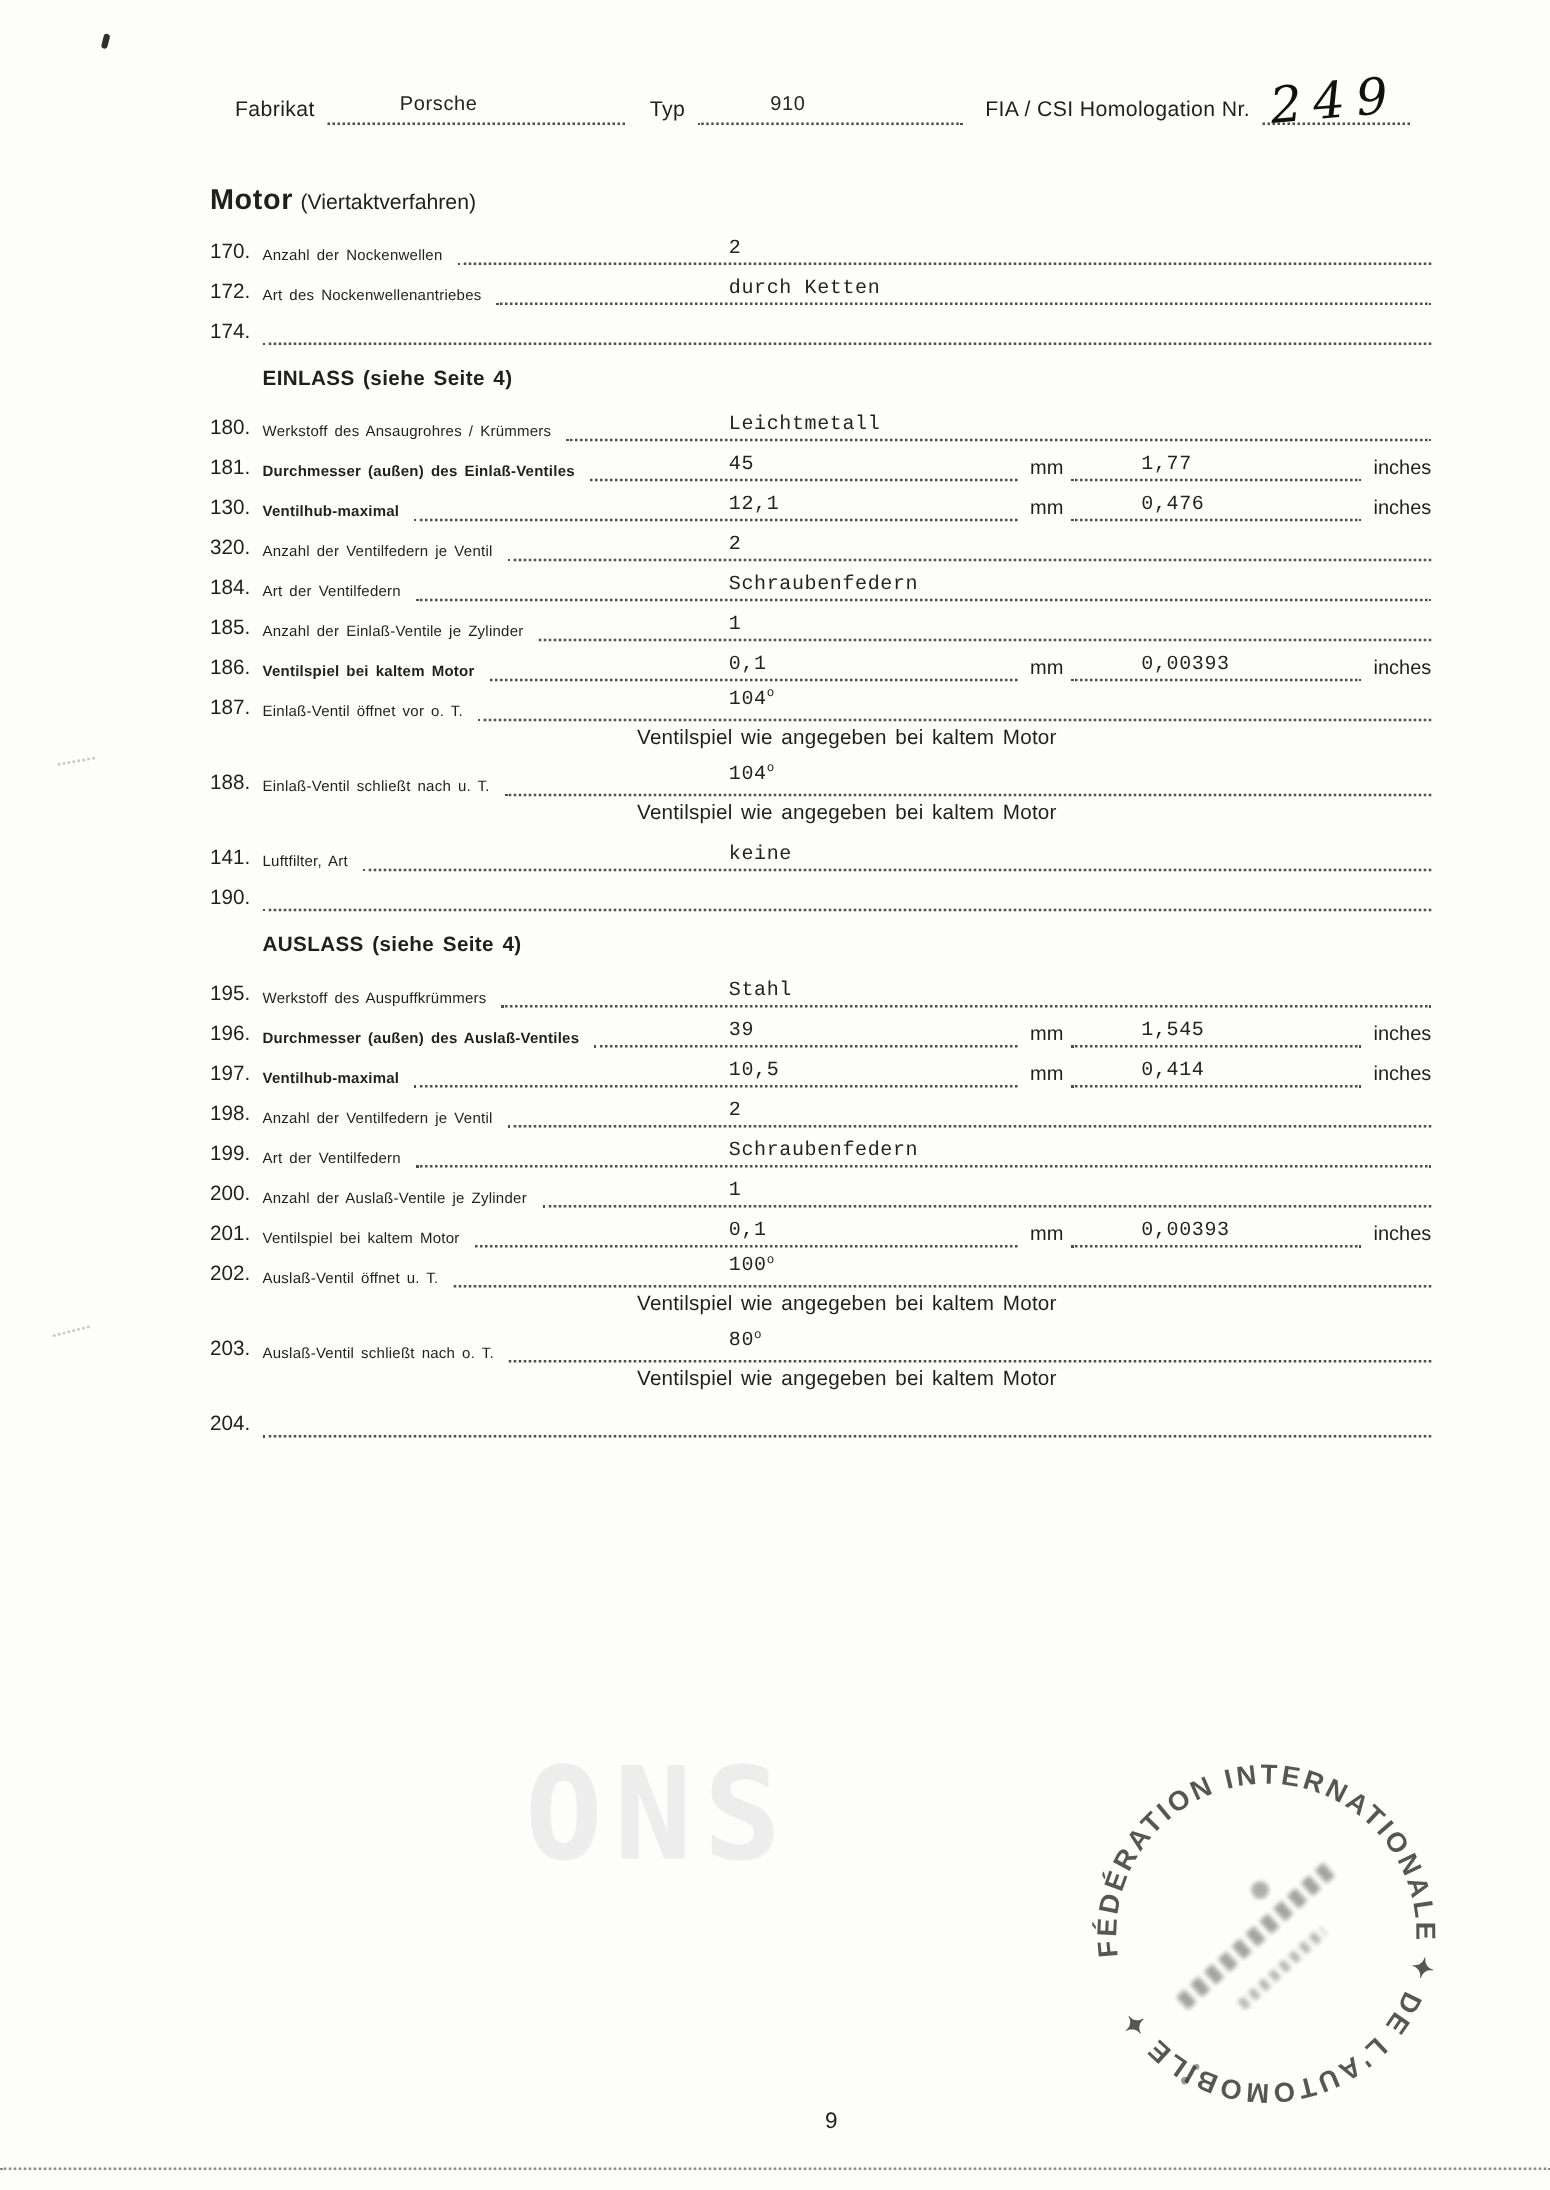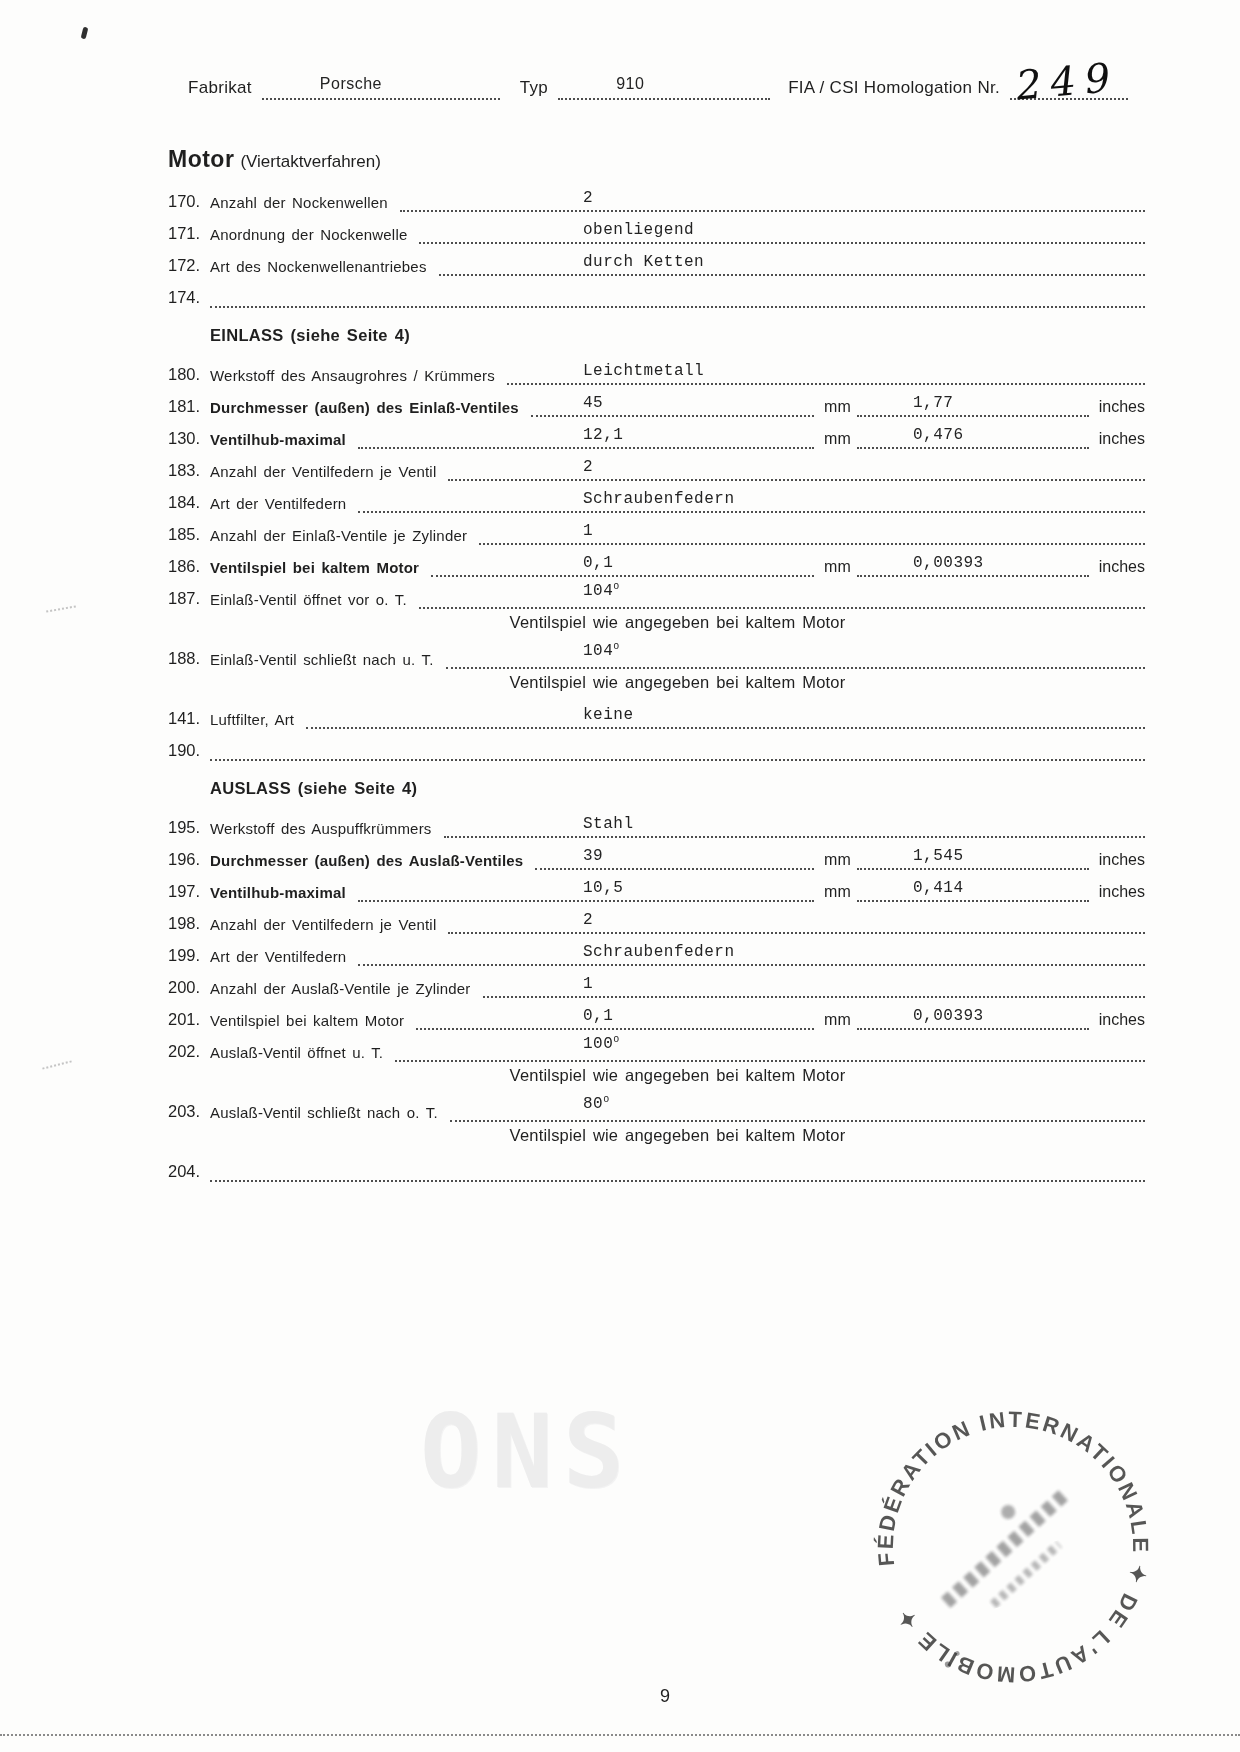--- a/index.html
+++ b/index.html
@@ -25,21 +25,21 @@
 
   
   .title{position:absolute;left:168px;top:146px;font-size:23px;}
   .title .main{font-weight:bold;letter-spacing:.5px;}
   .title .sub{font-size:17px;font-weight:normal;margin-left:6px;}
 
   
   .form{position:absolute;left:168px;top:188px;width:977px;}
   .row{position:relative;display:flex;align-items:flex-end;height:24px;margin-bottom:8px;}
   .num{flex:none;width:42px;font-size:16.5px;padding-bottom:1px;}
-  .lbl{flex:none;font-size:15px;padding-right:12px;padding-bottom:1px;white-space:nowrap;letter-spacing:.2px;word-spacing:2px;}
+  .lbl{flex:none;font-size:12px;padding-right:12px;padding-bottom:1px;white-space:nowrap;letter-spacing:.2px;word-spacing:2px;}
   .lbl.b{font-weight:bold;}
   .dots{flex:1;border-bottom:2px dotted var(--dots);height:100%;}
   .dots.fixed{flex:none;width:232px;}
   .unit{flex:none;font-size:16px;padding:0 6px 1px 10px;}
   .unit.in{padding-right:0;}
   .val{position:absolute;left:415px;bottom:5px;font-family:"Liberation Mono", monospace;font-size:16px;color:var(--typed);letter-spacing:.5px;white-space:nowrap;}
   .val sup{font-size:10px;}
   .row.deg .val{bottom:9px;}
   .val2{left:745px;}
   .note{margin:-4px 0 10px 42px;height:22px;font-size:16.5px;letter-spacing:.2px;word-spacing:2px;text-align:center;}
@@ -94,26 +94,20 @@
   </div>
 
   <div class="form">
       <div class="row">
         <span class="num">170.</span>
         <span class="lbl">Anzahl der Nockenwellen</span>
         <span class="dots"></span>
         <span class="val">2</span>
       </div>
       <div class="row">
-        <span class="num">171.</span>
-        <span class="lbl">Anordnung der Nockenwelle</span>
-        <span class="dots"></span>
-        <span class="val">obenliegend</span>
-      </div>
-      <div class="row">
         <span class="num">172.</span>
         <span class="lbl">Art des Nockenwellenantriebes</span>
         <span class="dots"></span>
         <span class="val">durch Ketten</span>
       </div>
       <div class="row">
         <span class="num">174.</span>
         <span class="dots"></span>
       </div>
       <div class="heading">EINLASS (siehe Seite 4)</div>
@@ -137,21 +131,21 @@
         <span class="num">130.</span>
         <span class="lbl b">Ventilhub-maximal</span>
         <span class="dots"></span>
         <span class="unit">mm</span>
         <span class="dots fixed"></span>
         <span class="unit in">inches</span>
         <span class="val">12,1</span>
         <span class="val val2">0,476</span>
       </div>
       <div class="row">
-        <span class="num">183.</span>
+        <span class="num">320.</span>
         <span class="lbl">Anzahl der Ventilfedern je Ventil</span>
         <span class="dots"></span>
         <span class="val">2</span>
       </div>
       <div class="row">
         <span class="num">184.</span>
         <span class="lbl">Art der Ventilfedern</span>
         <span class="dots"></span>
         <span class="val">Schraubenfedern</span>
       </div>

